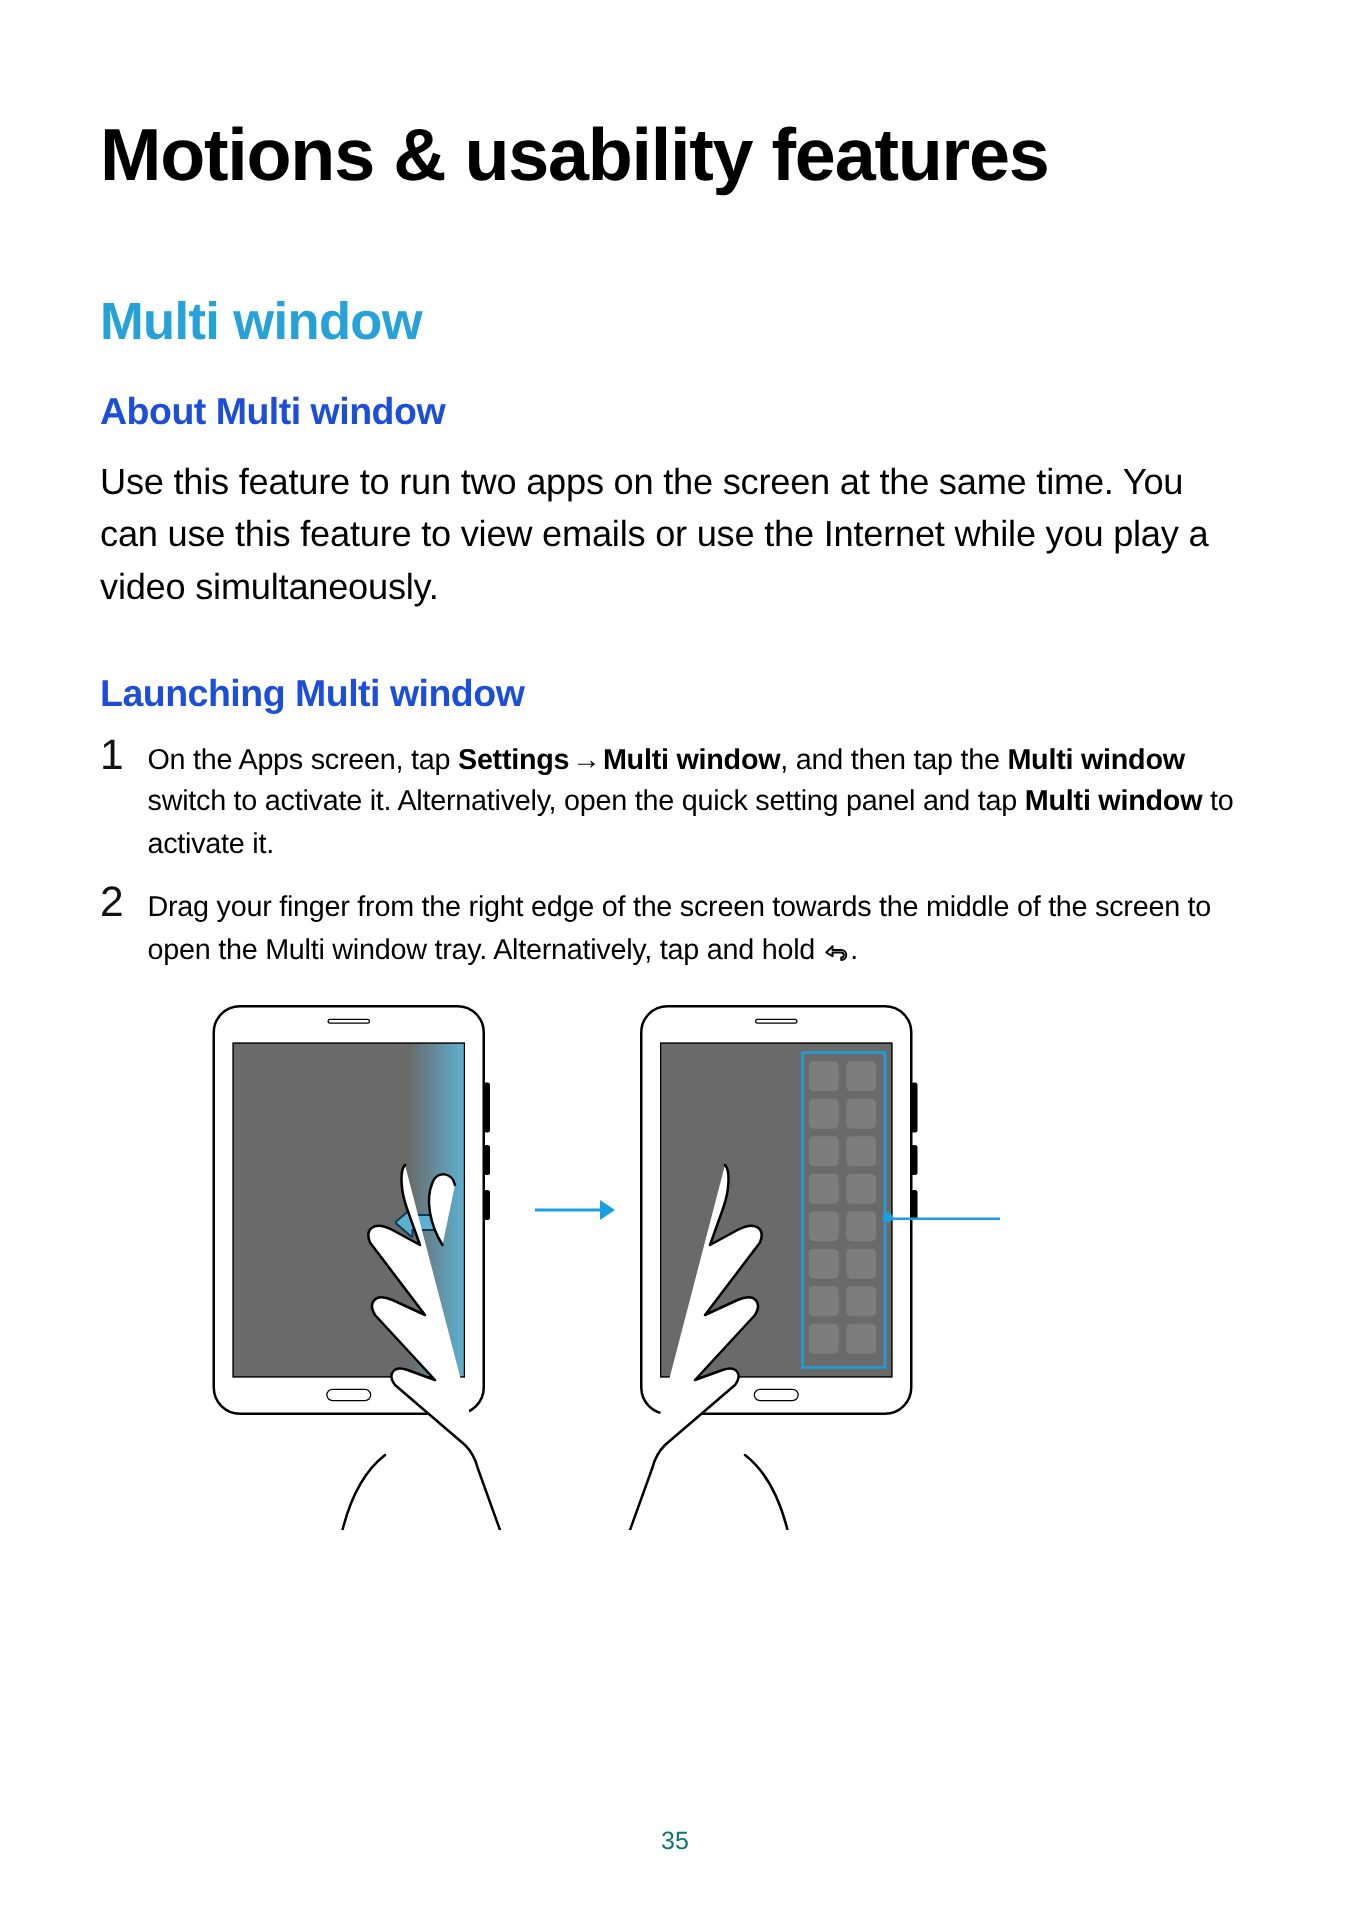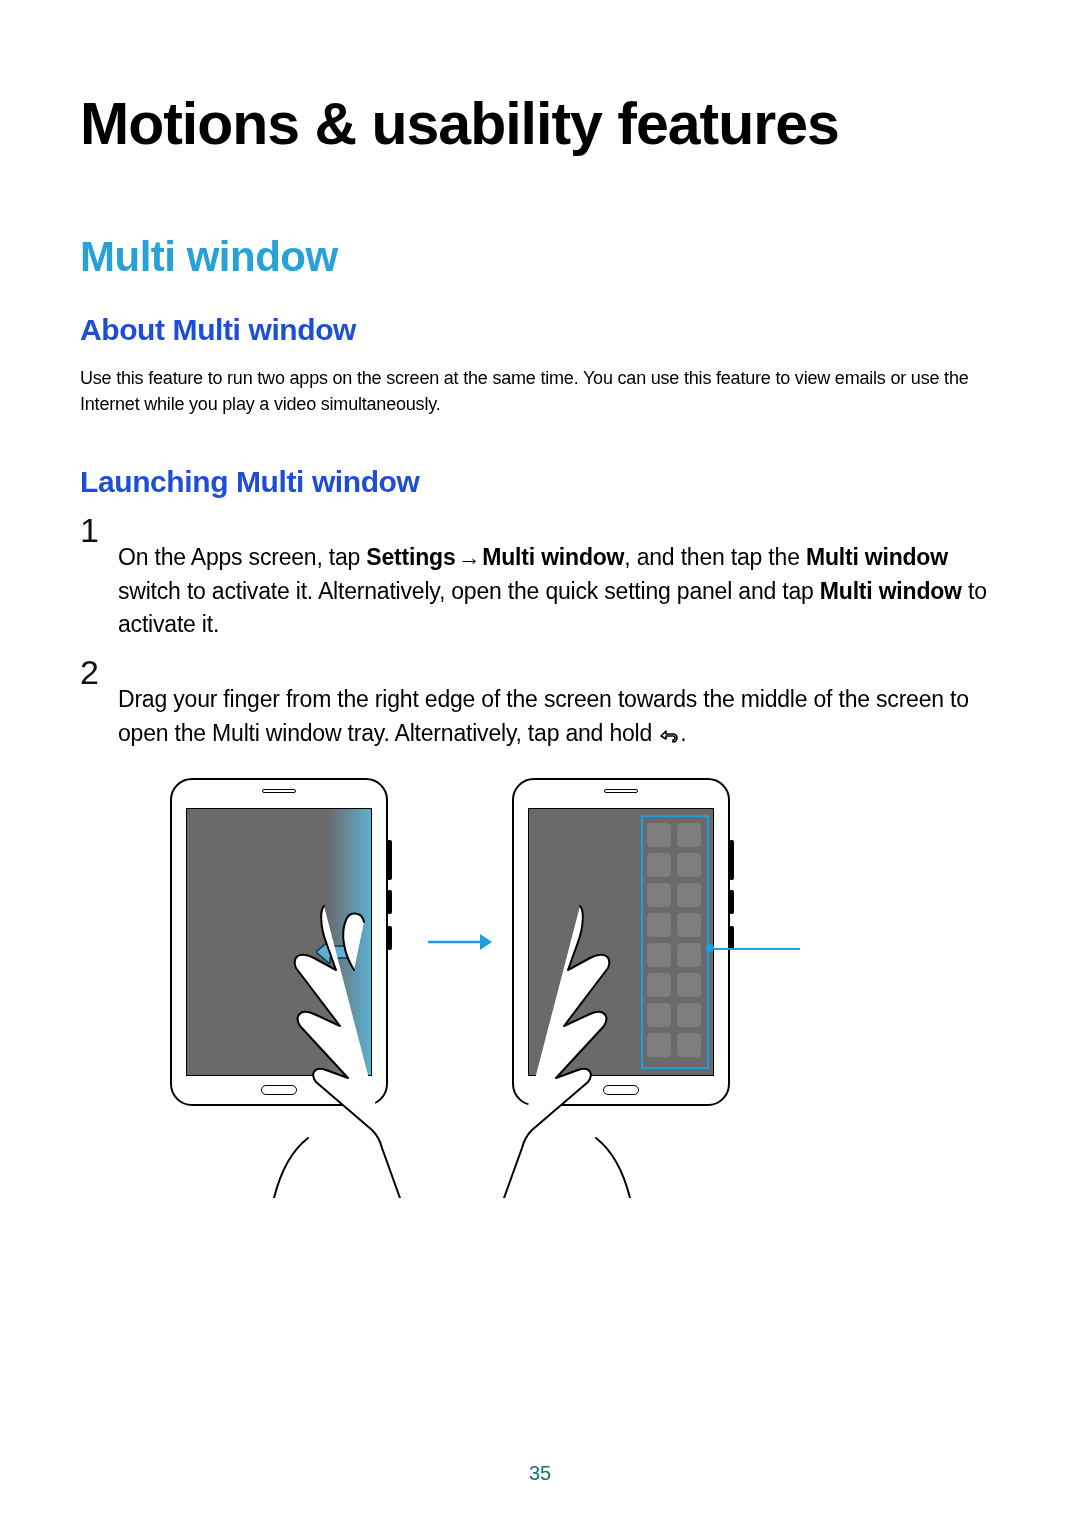--- a/index.html
+++ b/index.html
@@ -26,21 +26,21 @@
     letter-spacing: -0.5px;
   }
   h3.subsection-title {
     font-size: 30px;
     font-weight: 700;
     color: #1d4ed8;
     margin-bottom: 18px;
     letter-spacing: -0.4px;
   }
   p.body-text {
-    font-size: 18px;
+    font-size: 29px;
     line-height: 1.45;
     margin-bottom: 48px;
     letter-spacing: -0.2px;
     margin-top: 12px;
   }
   .step {
     display: flex;
     align-items: flex-start;
     margin-bottom: 18px;
   }
@@ -52,21 +52,20 @@
     flex-shrink: 0;
     line-height: 1;
     position: relative;
     top: -4px;
     font-family: "Segoe UI Light", "Helvetica Neue Light", Arial, sans-serif;
   }
   .step-text {
     font-size: 23px;
     line-height: 1.45;
     letter-spacing: -0.2px;
-    margin-top: 24px;
   }
   .step-text b { font-weight: 700; }
   .arrow-sep { display: inline-block; padding: 0 2px; }
   .back-icon {
     display: inline-block;
     vertical-align: -3px;
     width: 22px; height: 18px;
   }
   .illustration-wrap {
     display: flex;

